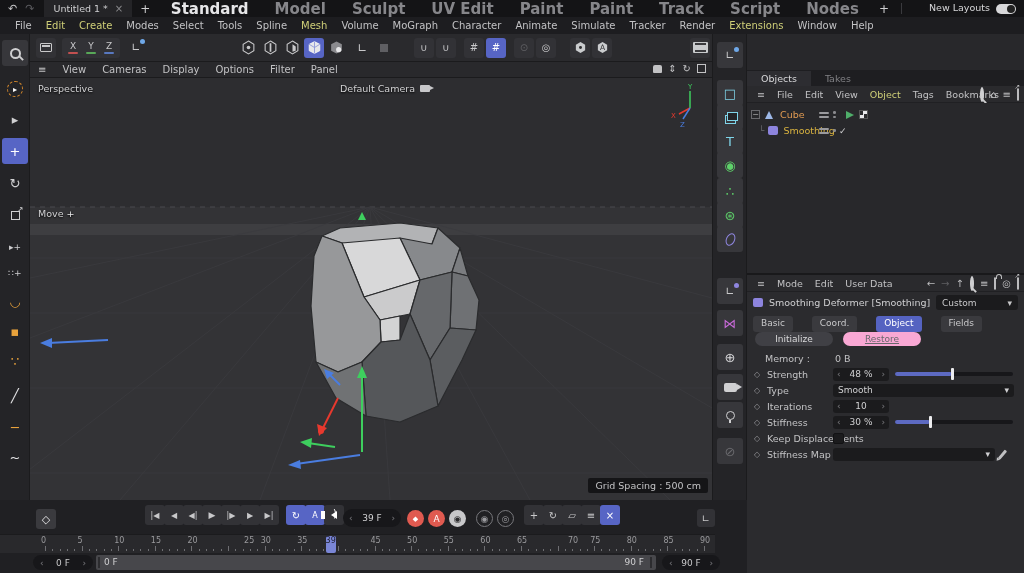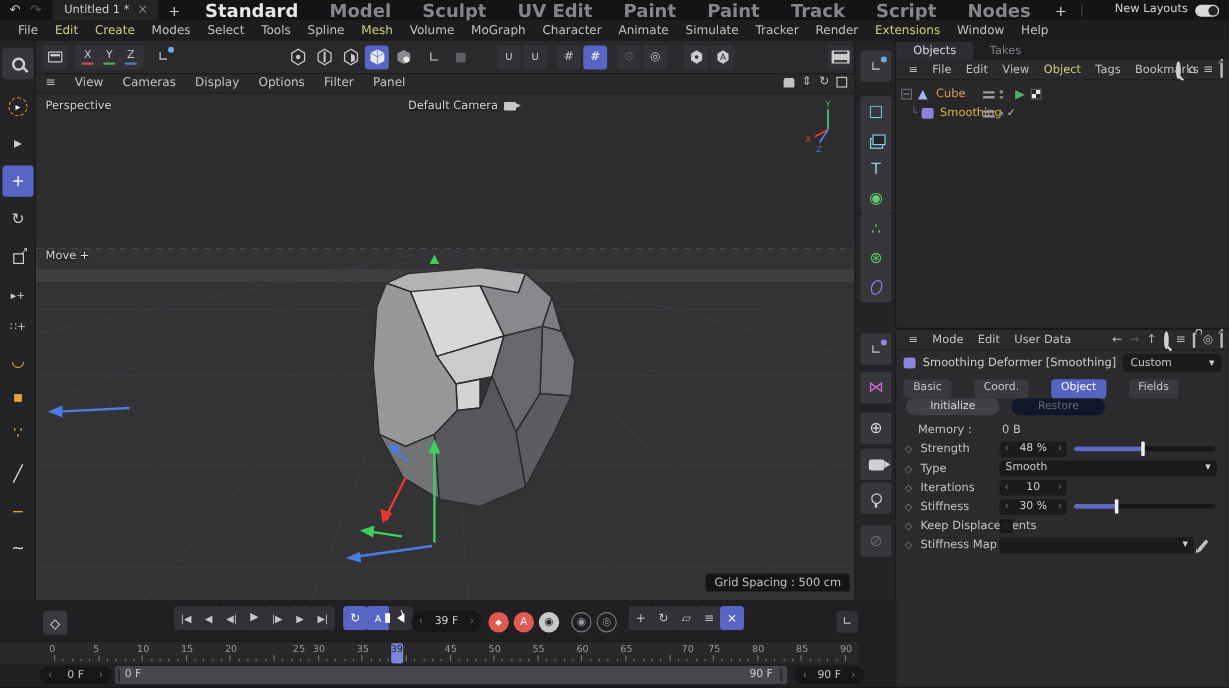--- a/index.html
+++ b/index.html
@@ -83,21 +83,21 @@
   #viewport { position:absolute; left:30px; top:78px; width:682px; height:422px; background:#303033; overflow:hidden; }
   #vp-label { position:absolute; left:8px; top:5px; color:#d2d2d4; font-size:9.5px; text-shadow:0 1px 2px #000; }
   #vp-camera { position:absolute; left:310px; top:5px; color:#d2d2d4; font-size:9.5px; display:flex; gap:5px; align-items:center; text-shadow:0 1px 2px #000; }
   .camglyph { width:10px; height:7px; background:#c8c8ca; border-radius:1px; position:relative; display:inline-block; }
   .camglyph::after { content:""; position:absolute; right:-4px; top:1px; border-left:4px solid #c8c8ca; border-top:2.5px solid transparent; border-bottom:2.5px solid transparent; }
   #vp-tool-hint { position:absolute; left:8px; top:130px; color:#d2d2d4; font-size:9.5px; text-shadow:0 1px 2px #000; }
   #grid-spacing { position:absolute; right:4px; top:400px; background:rgba(18,18,20,.9); color:#c2c2c4; font-size:9.5px; padding:2px 7px; border-radius:2px; }
 
   
   #right-panel { position:absolute; left:747px; top:34px; width:277px; height:539px; background:#28282b; }
-  .ptabbar { height:16px; background:#1e1e21; display:flex; align-items:flex-end; }
+  .ptabbar { height:16px; background:#1e1e21; display:flex; align-items:flex-end;margin-top:36px; }
   .ptab { padding:2px 14px; font-size:9.5px; color:#808084; cursor:pointer; }
   .ptab.active { background:#2d2d31; color:#d8d8da; }
   .pmenu { height:17px; display:flex; align-items:center; padding-left:4px; background:#2a2a2d; border-bottom:1px solid #202023; position:relative; }
   .pmenu .mi { padding:0 6px; font-size:9.5px; }
   .pmenu-ics { position:absolute; right:5px; top:0; height:17px; display:flex; align-items:center; gap:6px; }
   .pmic { color:#bcbcbe; font-size:10px; cursor:pointer; }
   .pmic .mag { transform:scale(.8); }
   .lockic { width:8px; height:6px; border:1.2px solid #bcbcbe; border-radius:1px; position:relative; margin-top:3px; }
   .lockic::before { content:""; position:absolute; left:1px; top:-4px; width:4px; height:4px; border:1.2px solid #bcbcbe; border-bottom:none; border-radius:3px 3px 0 0; }
   .exportic { width:9px; height:9px; border:1.2px solid #bcbcbe; border-radius:1px; position:relative; }
@@ -124,21 +124,21 @@
   #attr-objrow { height:21px; display:flex; align-items:center; padding-left:6px; gap:6px; position:relative; }
   #attr-objrow .obj-smooth-ic { margin-left:0; }
   #attr-title { color:#cfcfd1; font-size:9.5px; }
   #preset-dd { position:absolute; right:6px; top:3px; width:82px; height:15px; background:#1b1b1d; border-radius:3px; display:flex; align-items:center; justify-content:space-between; padding:0 6px; color:#c8c8ca; font-size:9px; cursor:pointer; }
   #attr-tabs { display:flex; gap:19px; padding:3px 0 0 6px; height:19px; }
   .atab { background:#3a3a3e; border-radius:3px; padding:2px 8px; font-size:9px; color:#c8c8ca; cursor:pointer; }
   .atab.active { background:#5563c1; color:#fff; }
   #attr-section-title { padding:6px 0 0 6px; font-weight:bold; color:#e2e2e4; font-size:9.5px; height:18px; }
   #attr-buttons { display:flex; gap:10px; padding-left:8px; height:18px; }
   .abtn { width:78px; height:14px; border-radius:7px; background:#404045; color:#d8d8da; font-size:9px; display:flex; align-items:center; justify-content:center; cursor:pointer; }
-  .abtn.disabled { background:#0f172a; color:#68686c; }
+  .abtn.disabled { background:#f9a8d4; color:#68686c;text-decoration:underline; }
   .prow { position:relative; height:16px; display:flex; align-items:center; }
   .pdiamond { position:absolute; left:7px; color:#8e8e92; font-size:8px; }
   .plabel { position:absolute; left:20px; color:#c2c2c4; font-size:9.5px; }
   .pvalue-static { position:absolute; left:88px; color:#c2c2c4; font-size:9.5px; }
   .spinbox { position:absolute; left:86px; width:56px; height:13px; background:#1b1b1d; border-radius:3px; display:flex; align-items:center; justify-content:space-between; padding:0 4px; font-size:9px; color:#d0d0d2; }
   .spinbox .arr { color:#7e7e82; font-size:9px; cursor:pointer; }
   .slider { position:absolute; left:148px; width:118px; height:4px; background:#17171a; border-radius:2px; top:6px; }
   .slider .fill { position:absolute; left:0; top:0; height:4px; background:#5d6ac2; border-radius:2px; }
   .slider .handle { position:absolute; top:-4px; width:3px; height:12px; background:#ececee; border-radius:1px; }
   .ddfield { position:absolute; left:86px; width:181px; height:13px; background:#1b1b1d; border-radius:3px; display:flex; align-items:center; justify-content:space-between; padding:0 5px; font-size:9px; color:#d0d0d2; cursor:pointer; }

